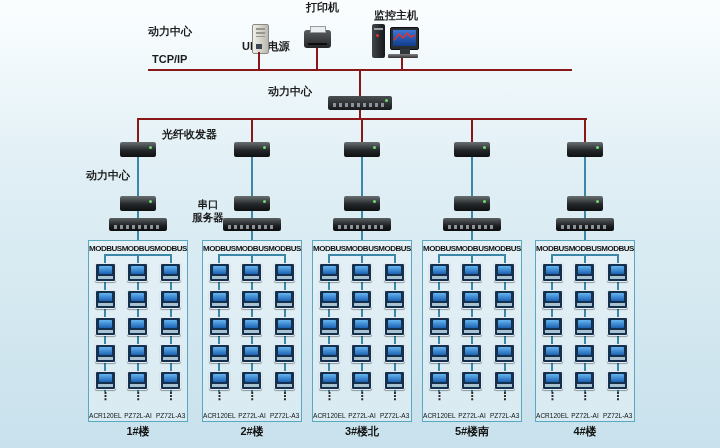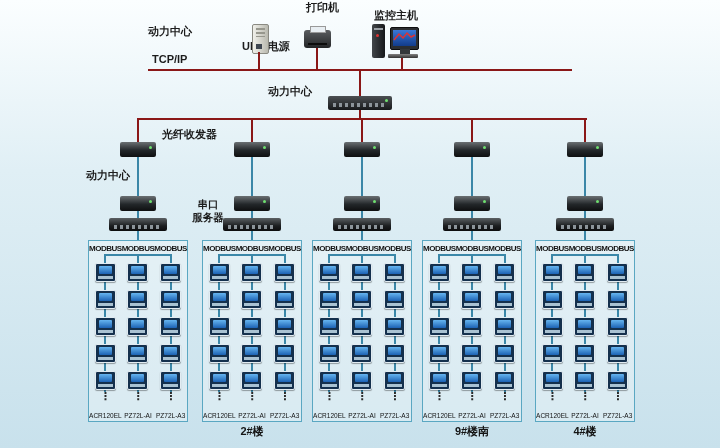--- a/index.html
+++ b/index.html
@@ -208,20 +208,21 @@
               </div>
               <div class="meter">
                 <i class="scr"></i>
                 <i class="base"></i>
               </div>
               <div class="dots">⋮</div>
               <div class="model">PZ72L-A3</div>
             </div>
           </div>
     </div>
+    <div class="group-name">1#楼</div>
   </div>
       <div class="group" style="left: 202px;">
     <div class="vline red drop"></div>
     <div class="transceiver upper">
           <i class="led"></i>
         </div>
     <div class="vline teal fiber"></div>
     <div class="transceiver lower">
           <i class="led"></i>
         </div>
@@ -405,20 +406,21 @@
               </div>
               <div class="meter">
                 <i class="scr"></i>
                 <i class="base"></i>
               </div>
               <div class="dots">⋮</div>
               <div class="model">PZ72L-A3</div>
             </div>
           </div>
     </div>
+    <div class="group-name">3#楼北</div>
   </div>
       <div class="group" style="left: 422px;">
     <div class="vline red drop"></div>
     <div class="transceiver upper">
           <i class="led"></i>
         </div>
     <div class="vline teal fiber"></div>
     <div class="transceiver lower">
           <i class="led"></i>
         </div>
@@ -503,21 +505,21 @@
               </div>
               <div class="meter">
                 <i class="scr"></i>
                 <i class="base"></i>
               </div>
               <div class="dots">⋮</div>
               <div class="model">PZ72L-A3</div>
             </div>
           </div>
     </div>
-    <div class="group-name">9#楼南</div>
+    <div class="group-name">5#楼南</div>
   </div>
       <div class="group" style="left: 535px;">
     <div class="vline red drop"></div>
     <div class="transceiver upper">
           <i class="led"></i>
         </div>
     <div class="vline teal fiber"></div>
     <div class="transceiver lower">
           <i class="led"></i>
         </div>

